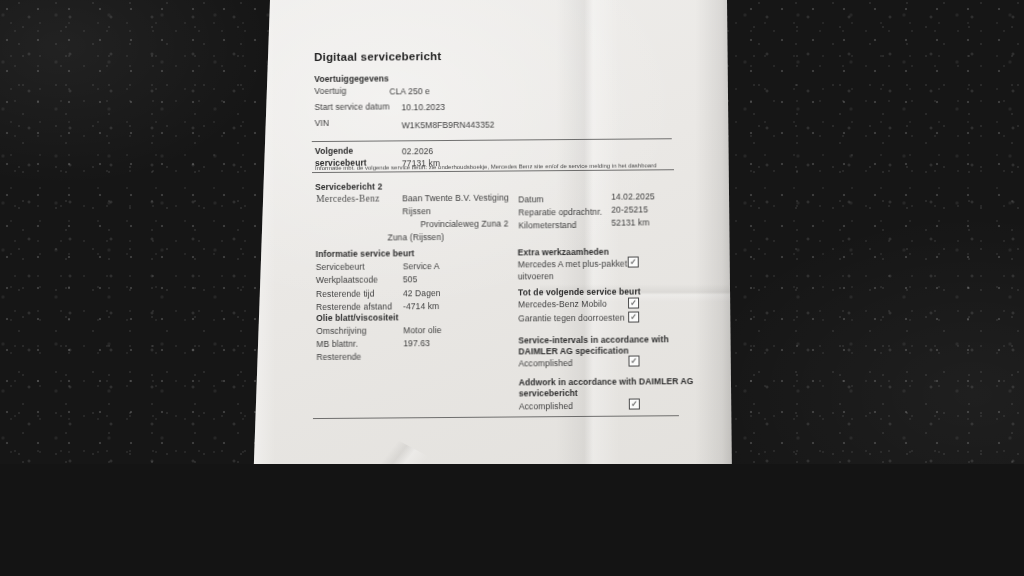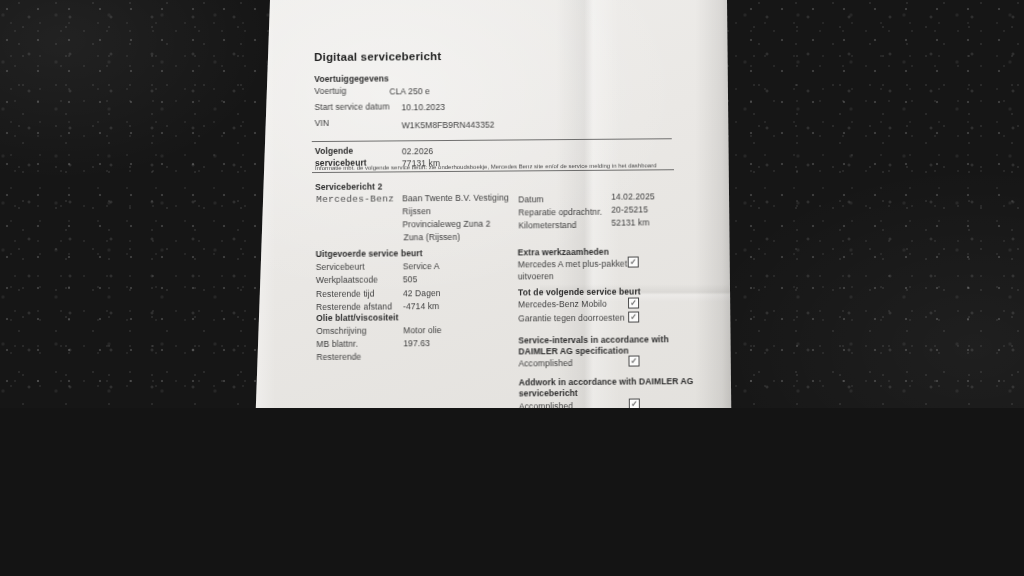--- a/index.html
+++ b/index.html
@@ -1,18 +1,18 @@
 <!DOCTYPE html>
 <html><head>
 <meta charset="utf-8">
 <style>
   html,body{margin:0;padding:0;}
   body{width:1024px;height:576px;overflow:hidden;background:#141414;
        font-family:"Liberation Sans","DejaVu Sans",sans-serif;}
-  #stage{position:relative;width:1024px;height:408px;overflow:hidden;}
+  #stage{position:relative;width:1024px;height:464px;overflow:hidden;}
 
   
   #carpet{position:absolute;inset:0;background-color:#161616;}
   #carpet .speckle{position:absolute;inset:0;
     background-image:
       radial-gradient(circle 1px at 7px 9px,  rgba(205,205,205,.38), transparent 1.6px),
       radial-gradient(circle 1px at 19px 3px, rgba(150,150,150,.30), transparent 1.5px),
       radial-gradient(circle 1.4px at 29px 17px, rgba(175,175,175,.26), transparent 2px),
       radial-gradient(circle 1px at 11px 23px, rgba(120,120,120,.32), transparent 1.5px),
       radial-gradient(circle 1px at 23px 27px, rgba(195,195,195,.22), transparent 1.5px),
@@ -43,21 +43,21 @@
     transform:rotate(28deg);}
 
   
   #content{position:absolute;inset:0;transform:rotate(-0.45deg);
     transform-origin:320px 170px;filter:blur(.22px);}
   .t{position:absolute;white-space:nowrap;font-size:8.5px;line-height:11px;
      color:#3c3c3c;letter-spacing:.1px;}
   .b{font-weight:bold;color:#2d2d2d;}
   .title{font-size:11.5px;font-weight:bold;color:#222;letter-spacing:.2px;}
   .small{font-size:6px;line-height:7px;color:#4a4a4a;letter-spacing:0;}
-  .serif{font-family:Liberation Mono, monospace;font-size:9.5px;color:#4c4c4c;letter-spacing:.3px;}
+  .serif{font-family:Liberation Serif, serif;font-size:9.5px;color:#4c4c4c;letter-spacing:.3px;}
   .rule{position:absolute;height:1px;background:rgba(75,75,75,.78);}
   .cb{position:absolute;width:9px;height:9px;border:1px solid #4a4a4a;background:#fbfbfa;
       display:flex;align-items:center;justify-content:center;
       font-size:8.5px;line-height:1;color:#2f2f2f;
       box-shadow:inset 0 0 0 1px rgba(255,255,255,.55);}
 </style>
 </head>
 <body>
 
 <div id="stage">
@@ -92,30 +92,30 @@
       <div class="t b" style="left:315px;top:158px">servicebeurt</div>
       <div class="t" style="left:402px;top:147px">02.2026</div>
       <div class="t" style="left:402px;top:159px">77131 km</div>
       <div class="t small" style="left:315px;top:165px">Informatie mbt. de volgende service beurt: zie onderhoudsboekje, Mercedes Benz site en/of de service melding in het dashboard</div>
       <div class="rule" style="left:312px;top:172px;width:362px"></div>
 
       <div class="t b" style="left:315px;top:182px">Servicebericht 2</div>
       <div class="t serif" style="left:316px;top:194px">Mercedes-Benz</div>
       <div class="t" style="left:402px;top:194px">Baan Twente B.V. Vestiging</div>
       <div class="t" style="left:402px;top:207px">Rijssen</div>
-      <div class="t" style="left:402px;top:220px">Provincialeweg Zuna 2</div>
-      <div class="t" style="left:403px;top:233px">Zuna (Rijssen)</div>
+      <div class="t" style="left:420px;top:220px">Provincialeweg Zuna 2</div>
+      <div class="t" style="left:387px;top:233px">Zuna (Rijssen)</div>
       <div class="t" style="left:518px;top:196px">Datum</div>
       <div class="t" style="left:611px;top:194px">14.02.2025</div>
       <div class="t" style="left:518px;top:209px">Reparatie opdrachtnr.</div>
       <div class="t" style="left:611px;top:207px">20-25215</div>
       <div class="t" style="left:518px;top:222px">Kilometerstand</div>
       <div class="t" style="left:611px;top:220px">52131 km</div>
 
-      <div class="t b" style="left:315px;top:249px">Uitgevoerde service beurt</div>
+      <div class="t b" style="left:315px;top:249px">Informatie service beurt</div>
       <div class="t" style="left:315px;top:262px">Servicebeurt</div>
       <div class="t" style="left:402px;top:262px">Service A</div>
       <div class="t" style="left:315px;top:275px">Werkplaatscode</div>
       <div class="t" style="left:402px;top:275px">505</div>
       <div class="t" style="left:315px;top:289px">Resterende tijd</div>
       <div class="t" style="left:402px;top:289px">42 Dagen</div>
       <div class="t" style="left:315px;top:302px">Resterende afstand</div>
       <div class="t" style="left:402px;top:302px">-4714 km</div>
 
       <div class="t b" style="left:315px;top:313px">Olie blatt/viscositeit</div>

